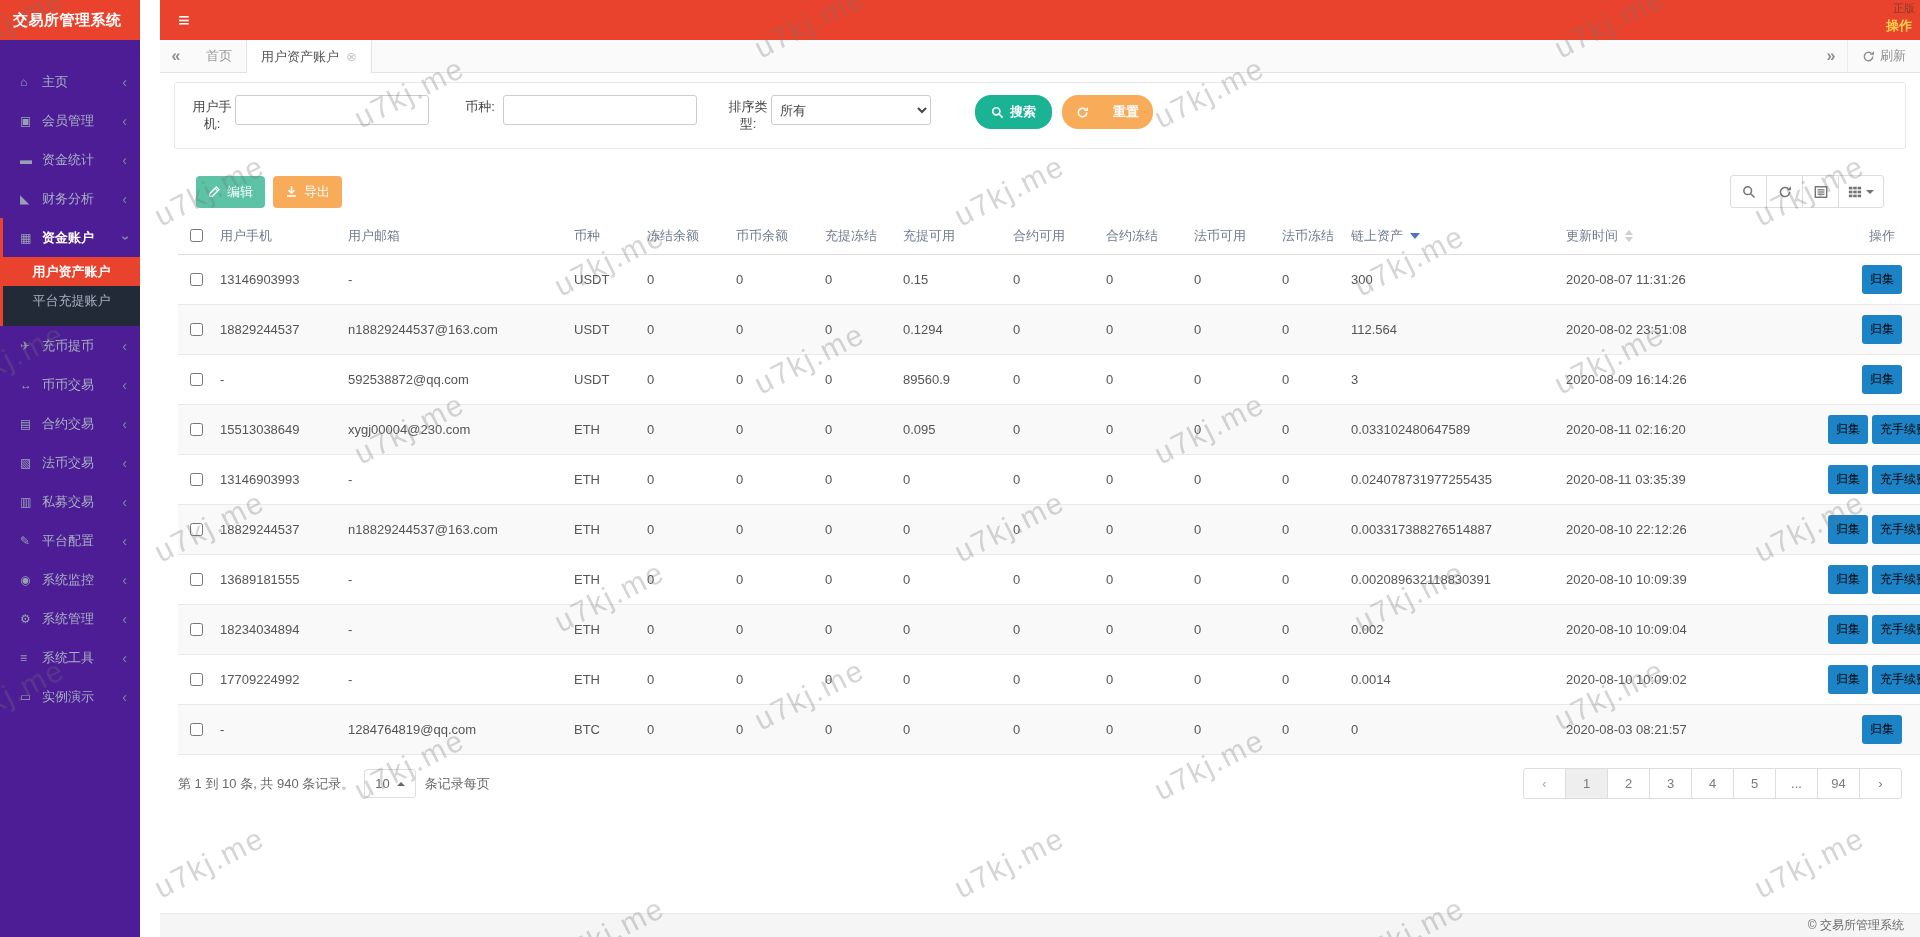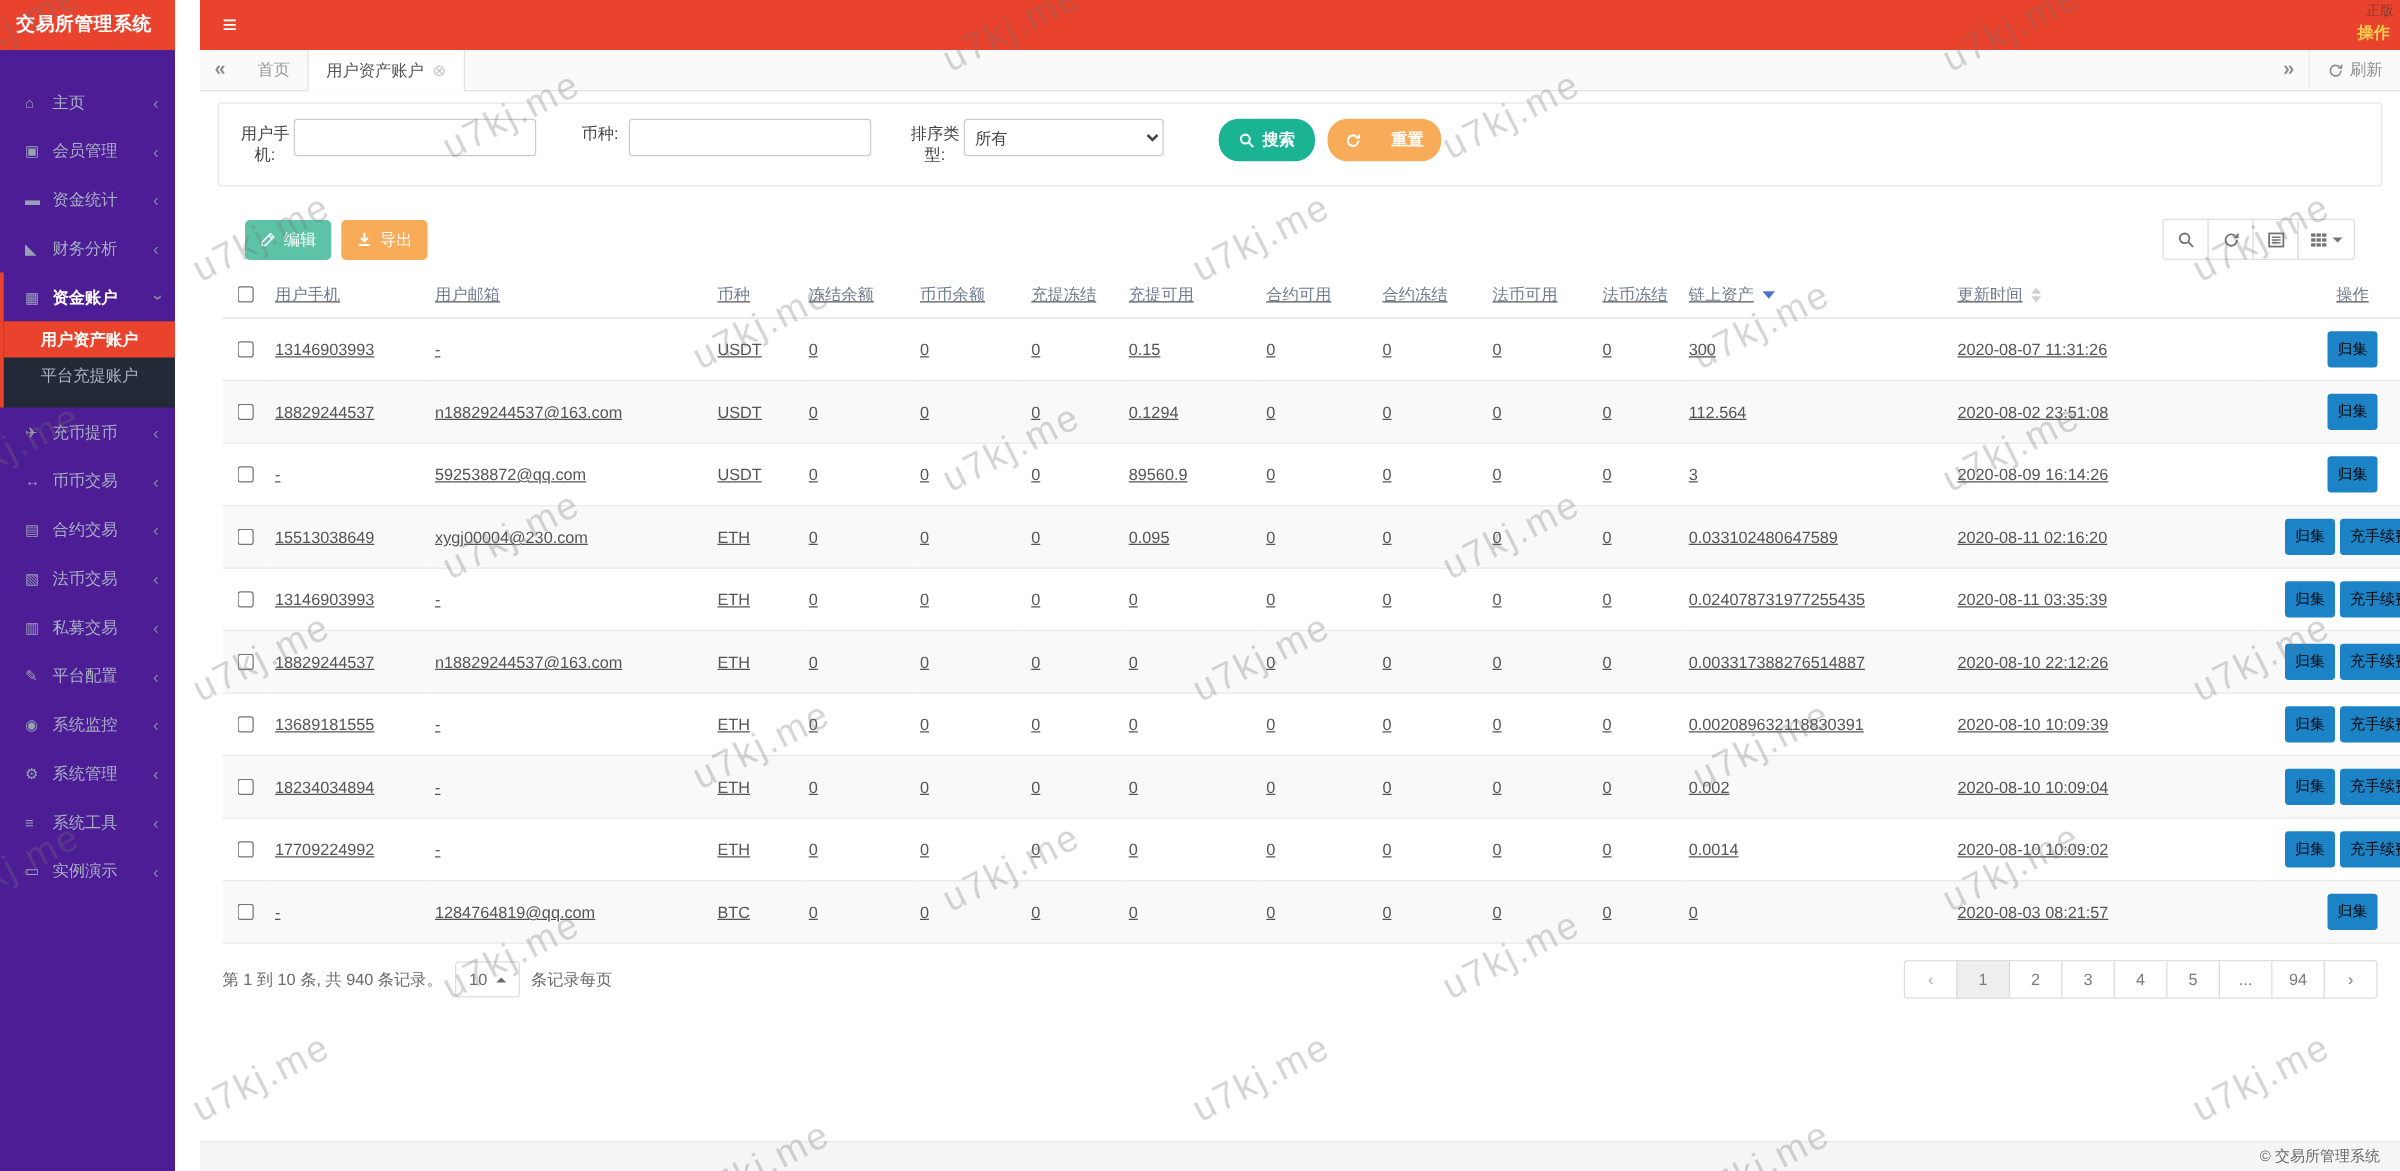--- a/index.html
+++ b/index.html
@@ -50,21 +50,21 @@
   .table-toolbar{margin:26px 36px 0;display:flex;align-items:center;}
   .btn-edit{background:#5cc3a7;border-radius:4px;padding:7px 12px;}
   .btn-export{background:#f8ac59;border-radius:4px;padding:7px 12px;margin-left:8px;}
   .tool-icons{margin-left:auto;display:flex;}
   .tool-btn{width:35px;height:31px;border:1px solid #ddd;background:#fff;display:flex;align-items:center;justify-content:center;color:#737373;cursor:pointer;margin-left:-1px;}
   .tool-btn:first-child{border-radius:3px 0 0 3px;}
   .tool-btn.last{border-radius:0 3px 3px 0;width:44px;gap:4px;}
   .caret-down{width:0;height:0;border-top:4px solid #737373;border-left:4px solid transparent;border-right:4px solid transparent;}
 
   
-  .table-wrap{margin:9px 18px 0;text-decoration:underline;}
+  .table-wrap{margin:9px 18px 0;}
   table{width:100%;border-collapse:collapse;table-layout:fixed;}
   thead th{padding:9px 6px;text-align:left;border-bottom:1px solid #ddd;white-space:nowrap;font-size:13px;color:#6e7b8f;font-weight:400;}
   tbody td{padding:10px 6px;font-size:13px;color:#555;border-bottom:1px solid #e9e9e9;white-space:nowrap;overflow:hidden;}
   tbody tr:nth-child(even){background:#f9f9f9;}
   th.c-check,td.c-check{text-align:center;}
   th.c-act,td.c-act{text-align:center;}
   .sort-desc{display:inline-block;width:0;height:0;margin-left:7px;border-left:5px solid transparent;border-right:5px solid transparent;border-top:6px solid #4b74c9;vertical-align:middle;}
   .sort-both{display:inline-flex;flex-direction:column;gap:2px;margin-left:7px;vertical-align:middle;}
   .sort-both i{width:0;height:0;border-left:4px solid transparent;border-right:4px solid transparent;display:block;}
   .sort-both .up{border-bottom:5px solid #cfcfcf;}

